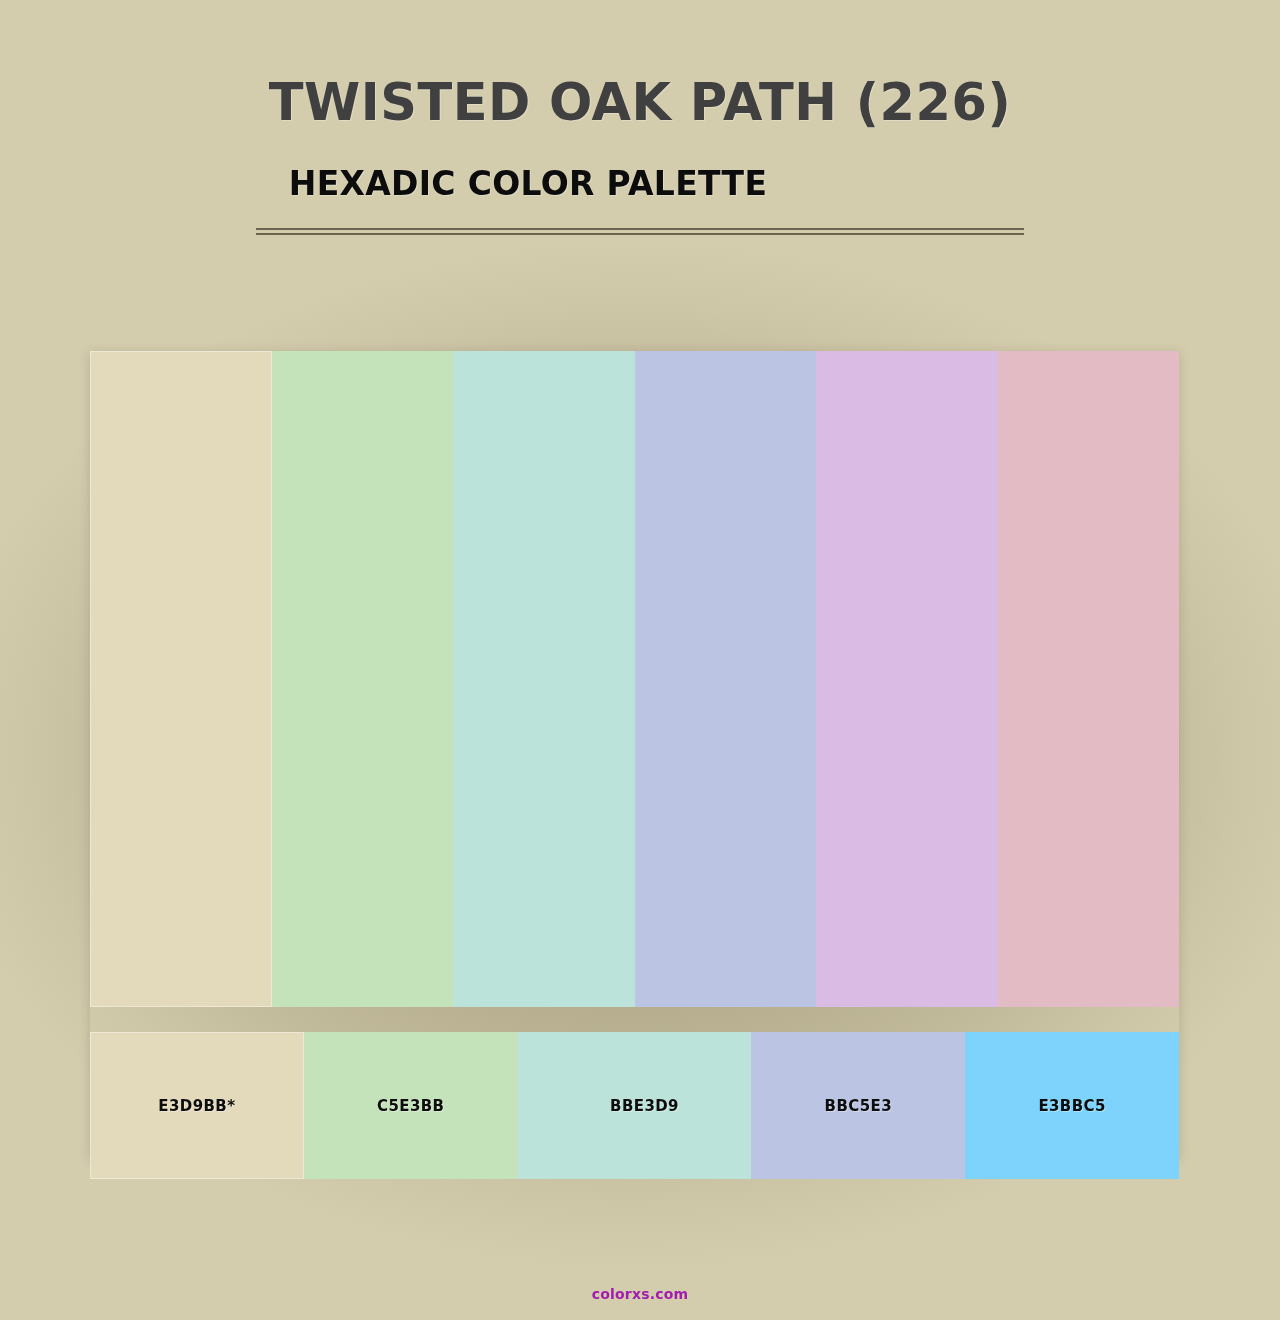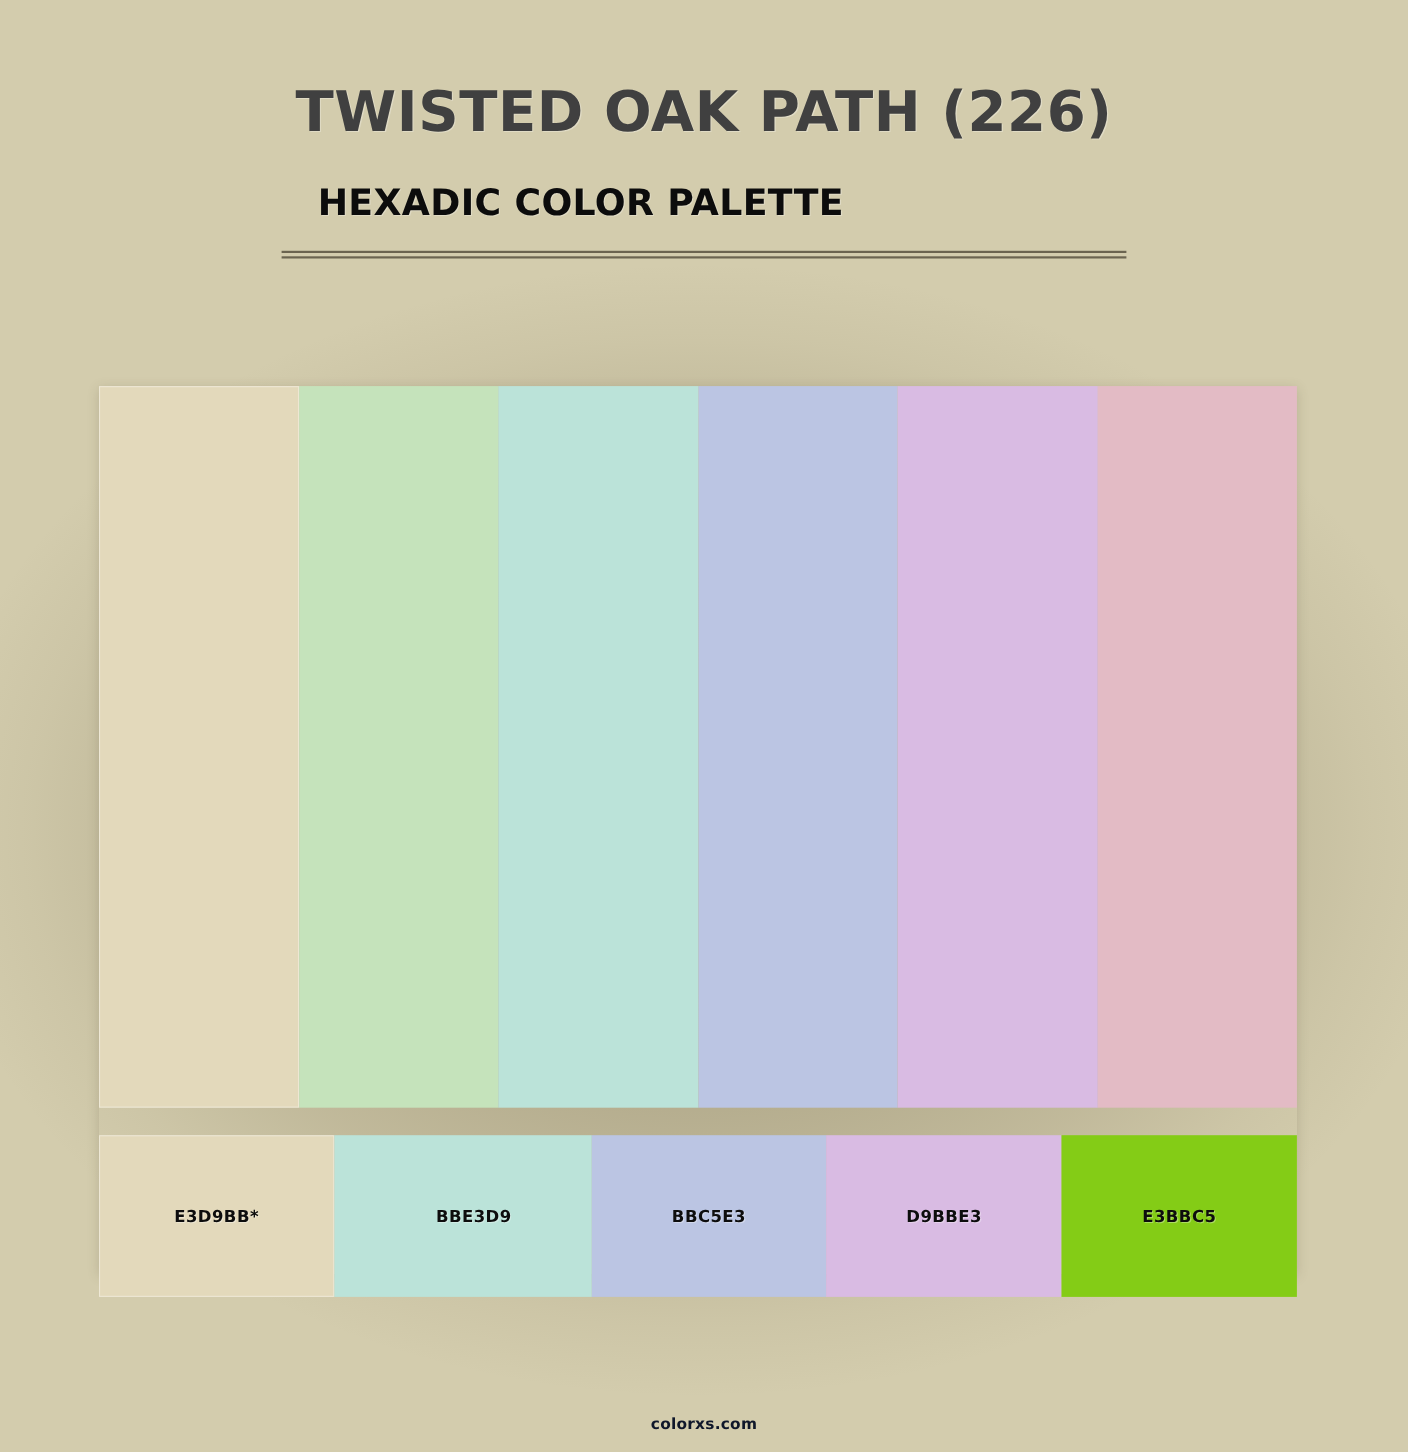--- a/index.html
+++ b/index.html
@@ -155,21 +155,21 @@
   #footer {
     position: absolute;
     left: 0;
     top: 1284px;
     width: 1280px;
     text-align: center;
   }
   #footer-text {
     font-size: 14px;
     font-weight: bold;
-    color: #0f172a;
+    color: #a21caf;
     letter-spacing: 0.2px;
   }
 </style>
 </head>
 <body>
 
 <div id="bg-base"></div>
 <div id="bg-vignette"></div>
 
 <div id="page">
@@ -189,30 +189,30 @@
         <div class="swatch-col" style="background-color: rgb(197, 227, 187);"></div>
         <div class="swatch-col" style="background-color: rgb(187, 227, 217);"></div>
         <div class="swatch-col" style="background-color: rgb(187, 197, 227);"></div>
         <div class="swatch-col" style="background-color: rgb(217, 187, 227);"></div>
         <div class="swatch-col" style="background-color: rgb(227, 187, 197);"></div>
       </div>
     <div id="label-strip">
         <div class="label-col is-marked" style="background-color: rgb(227, 217, 187);">
           <span class="label-text">E3D9BB*</span>
         </div>
+        <div class="label-col" style="background-color: rgb(197, 227, 187);">
+          <span class="label-text">C5E3BB</span>
+        </div>
         <div class="label-col" style="background-color: rgb(187, 227, 217); padding-left: 20px;">
           <span class="label-text">BBE3D9</span>
         </div>
         <div class="label-col" style="background-color: rgb(187, 197, 227);">
           <span class="label-text">BBC5E3</span>
         </div>
-        <div class="label-col" style="background-color: rgb(217, 187, 227);">
-          <span class="label-text">D9BBE3</span>
-        </div>
-        <div class="label-col" style="background-color: #84cc16;">
+        <div class="label-col" style="background-color: #7dd3fc;">
           <span class="label-text">E3BBC5</span>
         </div>
       </div>
   </div>
 
   <div id="footer">
     <span id="footer-text">colorxs.com</span>
   </div>
 
 </div>

